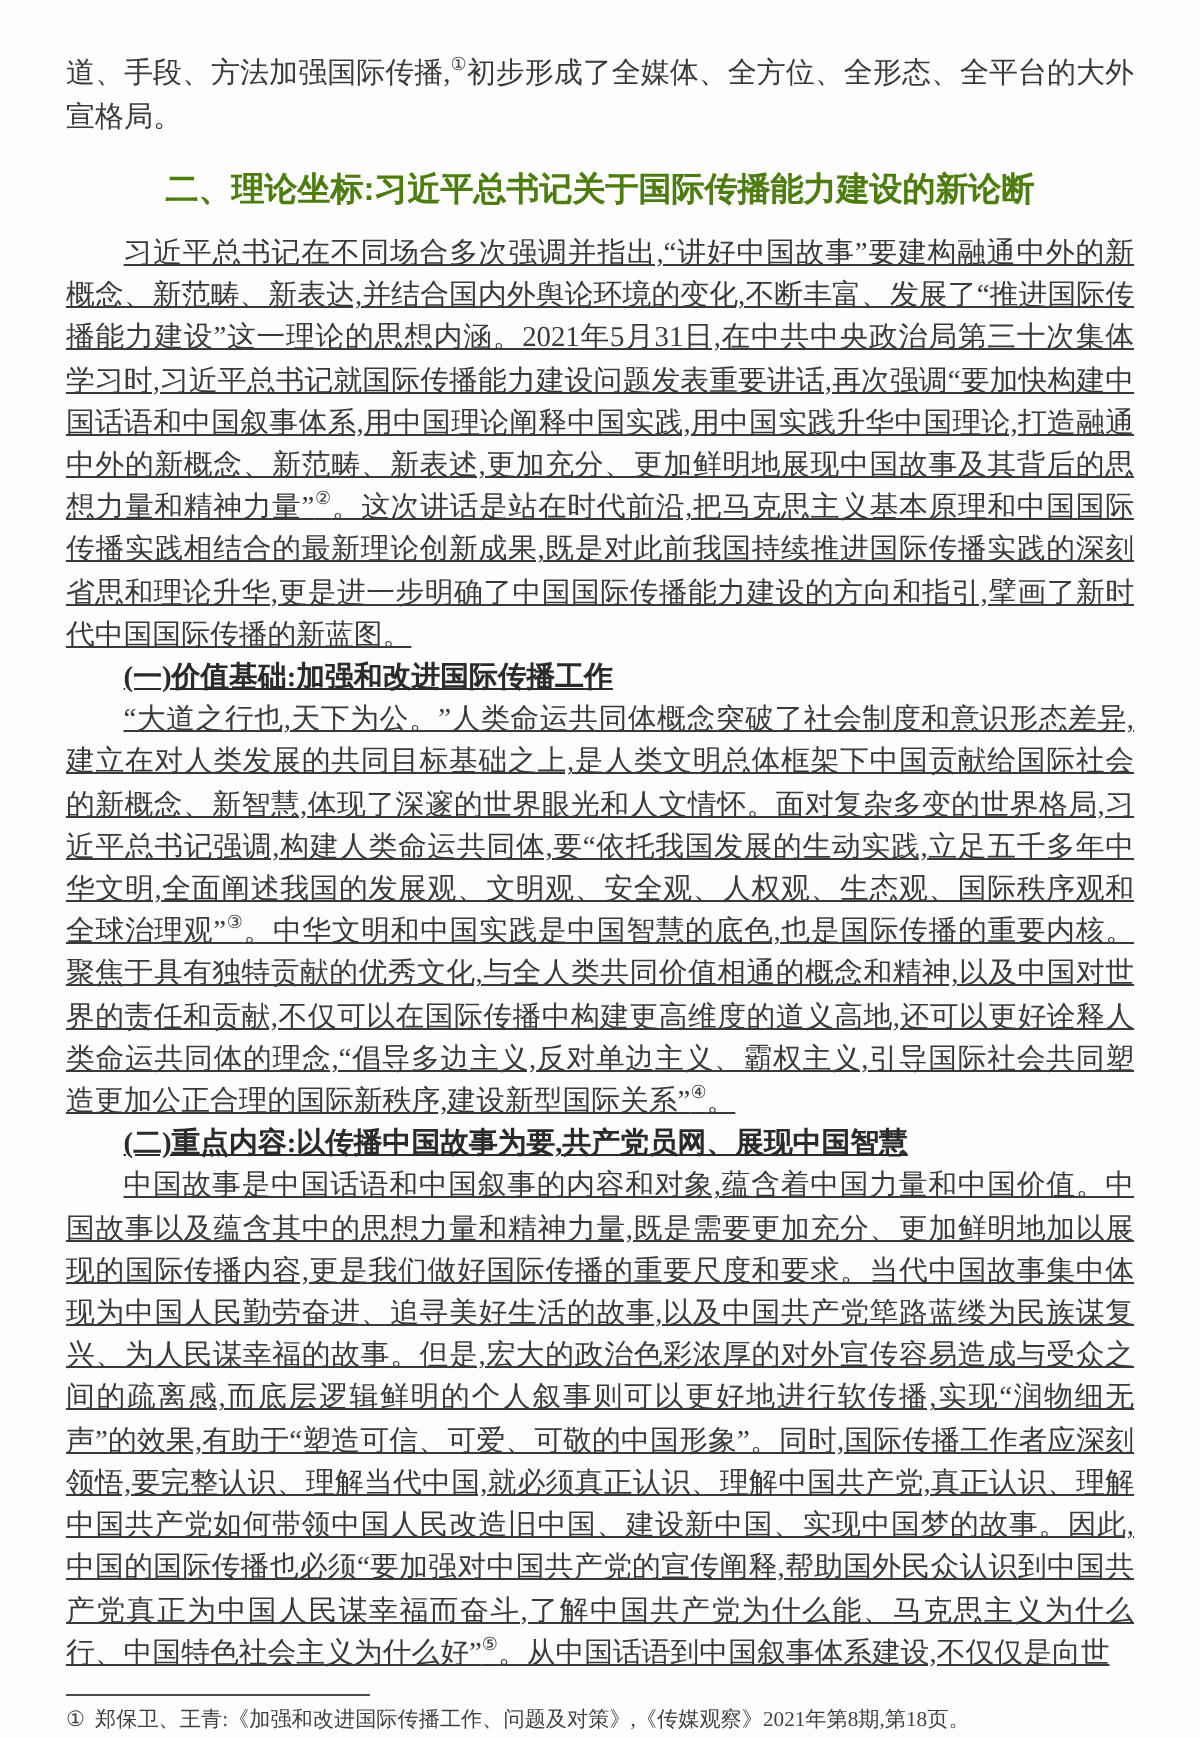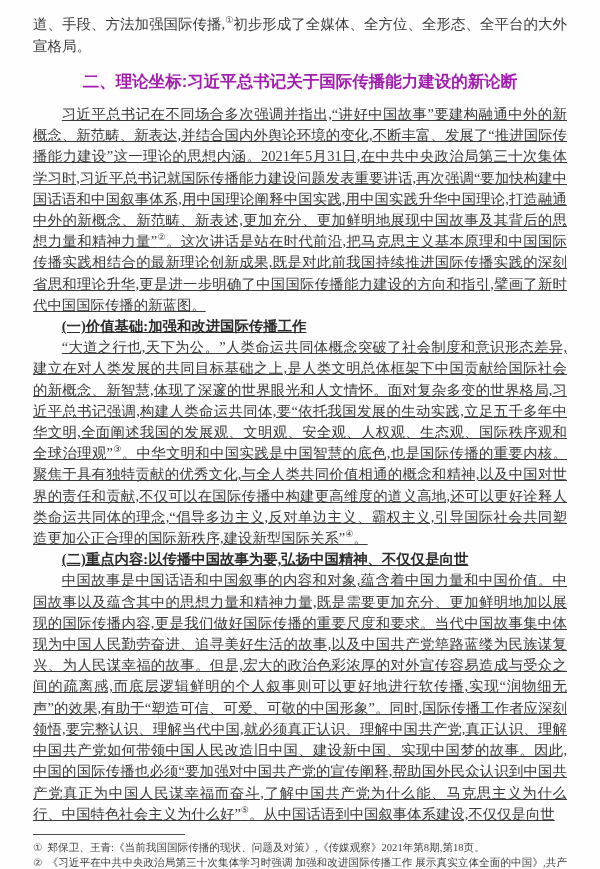--- a/index.html
+++ b/index.html
@@ -6,37 +6,37 @@
     margin: 0;
     padding: 0;
     background: #ffffff;
   }
   .page {
     position: relative;
     width: 600px;
     height: 869px;
     box-sizing: border-box;
     background: #fefefe;
-    padding: 13px 33px 10px 33px;
+    padding: 26px 33px 10px 33px;
     color: #3a3a3a;
     font-family: "Liberation Serif", "DejaVu Serif", serif;
     overflow: hidden;
   }
   .continuation {
     margin: 0;
     font-size: 14.5px;
     line-height: 22px;
     text-align: justify;
   }
   .heading {
     margin: 14px 0 11px 0;
     text-align: center;
     font-size: 16.5px;
     font-weight: bold;
-    color: #a21caf;
+    color: #4d7c0f;
     font-family: "Liberation Sans", "DejaVu Sans", sans-serif;
   }
   .text-block p {
     margin: 0;
     font-size: 14.4px;
     line-height: 21.2px;
     text-align: justify;
     text-indent: 2em;
     text-decoration: underline;
   }
@@ -75,25 +75,25 @@
 <div class="page">
 
   <p class="continuation">道、手段、方法加强国际传播,<sup class="fn-ref">①</sup>初步形成了全媒体、全方位、全形态、全平台的大外宣格局。</p>
 
   <h2 class="heading">二、理论坐标:习近平总书记关于国际传播能力建设的新论断</h2>
 
   <div class="text-block">
       <p class="para">习近平总书记在不同场合多次强调并指出,“讲好中国故事”要建构融通中外的新概念、新范畴、新表达,并结合国内外舆论环境的变化,不断丰富、发展了“推进国际传播能力建设”这一理论的思想内涵。2021年5月31日,在中共中央政治局第三十次集体学习时,习近平总书记就国际传播能力建设问题发表重要讲话,再次强调“要加快构建中国话语和中国叙事体系,用中国理论阐释中国实践,用中国实践升华中国理论,打造融通中外的新概念、新范畴、新表述,更加充分、更加鲜明地展现中国故事及其背后的思想力量和精神力量”<sup class="fn-ref">②</sup>。这次讲话是站在时代前沿,把马克思主义基本原理和中国国际传播实践相结合的最新理论创新成果,既是对此前我国持续推进国际传播实践的深刻省思和理论升华,更是进一步明确了中国国际传播能力建设的方向和指引,擘画了新时代中国国际传播的新蓝图。</p>
       <p class="subhead">(一)价值基础:加强和改进国际传播工作</p>
       <p class="para">“大道之行也,天下为公。”人类命运共同体概念突破了社会制度和意识形态差异,建立在对人类发展的共同目标基础之上,是人类文明总体框架下中国贡献给国际社会的新概念、新智慧,体现了深邃的世界眼光和人文情怀。面对复杂多变的世界格局,习近平总书记强调,构建人类命运共同体,要“依托我国发展的生动实践,立足五千多年中华文明,全面阐述我国的发展观、文明观、安全观、人权观、生态观、国际秩序观和全球治理观”<sup class="fn-ref">③</sup>。中华文明和中国实践是中国智慧的底色,也是国际传播的重要内核。聚焦于具有独特贡献的优秀文化,与全人类共同价值相通的概念和精神,以及中国对世界的责任和贡献,不仅可以在国际传播中构建更高维度的道义高地,还可以更好诠释人类命运共同体的理念,“倡导多边主义,反对单边主义、霸权主义,引导国际社会共同塑造更加公正合理的国际新秩序,建设新型国际关系”<sup class="fn-ref">④</sup>。</p>
-      <p class="subhead">(二)重点内容:以传播中国故事为要,弘扬中国精神、不仅仅是向世</p>
+      <p class="subhead">(二)重点内容:以传播中国故事为要,共产党员网、展现中国智慧</p>
       <p class="para">中国故事是中国话语和中国叙事的内容和对象,蕴含着中国力量和中国价值。中国故事以及蕴含其中的思想力量和精神力量,既是需要更加充分、更加鲜明地加以展现的国际传播内容,更是我们做好国际传播的重要尺度和要求。当代中国故事集中体现为中国人民勤劳奋进、追寻美好生活的故事,以及中国共产党筚路蓝缕为民族谋复兴、为人民谋幸福的故事。但是,宏大的政治色彩浓厚的对外宣传容易造成与受众之间的疏离感,而底层逻辑鲜明的个人叙事则可以更好地进行软传播,实现“润物细无声”的效果,有助于“塑造可信、可爱、可敬的中国形象”。同时,国际传播工作者应深刻领悟,要完整认识、理解当代中国,就必须真正认识、理解中国共产党,真正认识、理解中国共产党如何带领中国人民改造旧中国、建设新中国、实现中国梦的故事。因此,中国的国际传播也必须“要加强对中国共产党的宣传阐释,帮助国外民众认识到中国共产党真正为中国人民谋幸福而奋斗,了解中国共产党为什么能、马克思主义为什么行、中国特色社会主义为什么好”<sup class="fn-ref">⑤</sup>。从中国话语到中国叙事体系建设,不仅仅是向世</p>
     </div>
 
   <div class="footnotes-section">
     <div class="fn-rule"></div>
     <div>
-        <p class="footnote"><span class="fn-marker">①</span><span>郑保卫、王青:《当前我国国际传播的现状、问题及对策》,《传媒观察》2021年第8期,第18页。</span></p>
+        <p class="footnote"><span class="fn-marker">①</span><span>郑保卫、王青:《加强和改进国际传播工作、问题及对策》,《传媒观察》2021年第8期,第18页。</span></p>
         <p class="footnote"><span class="fn-marker">②</span><span>《习近平在中共中央政治局第三十次集体学习时强调 加强和改进国际传播工作 展示真实立体全面的中国》,共产党员网,https://www.12371.cn/2021/06/01/ARTI1622531133725536.shtml,2021年6月1日。</span></p>
       </div>
   </div>
 
 </div>
 
 </body></html>

